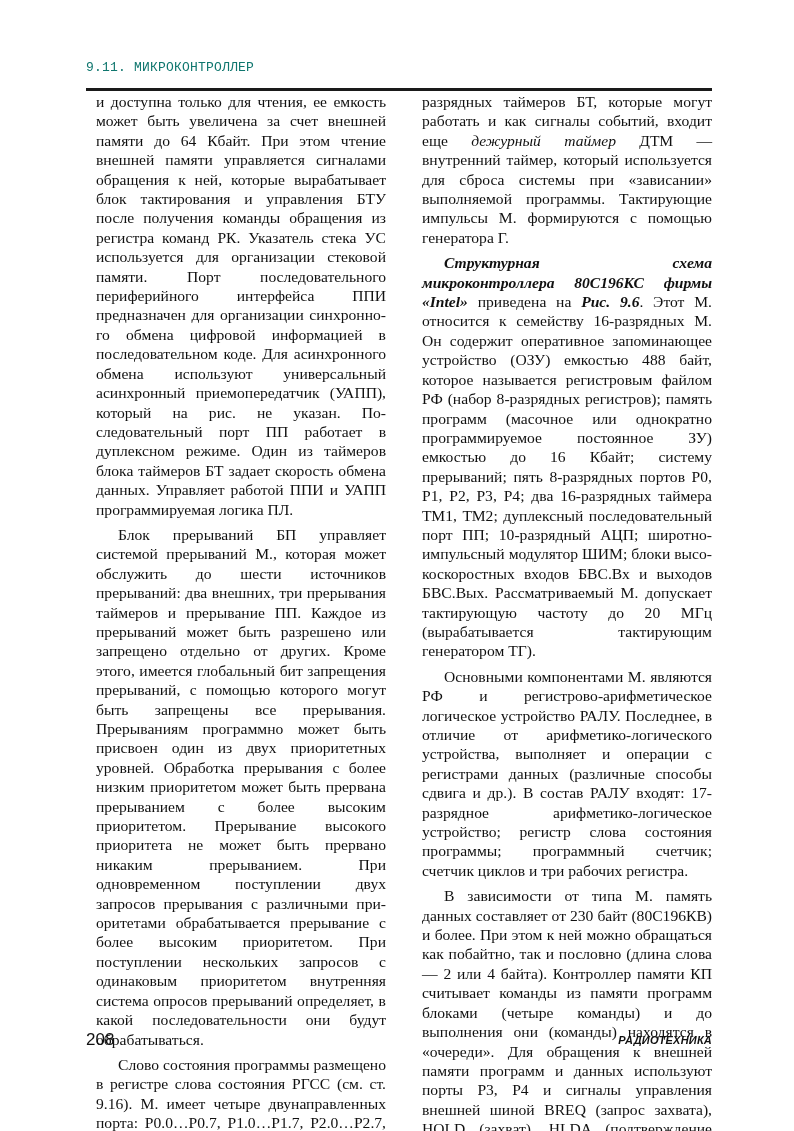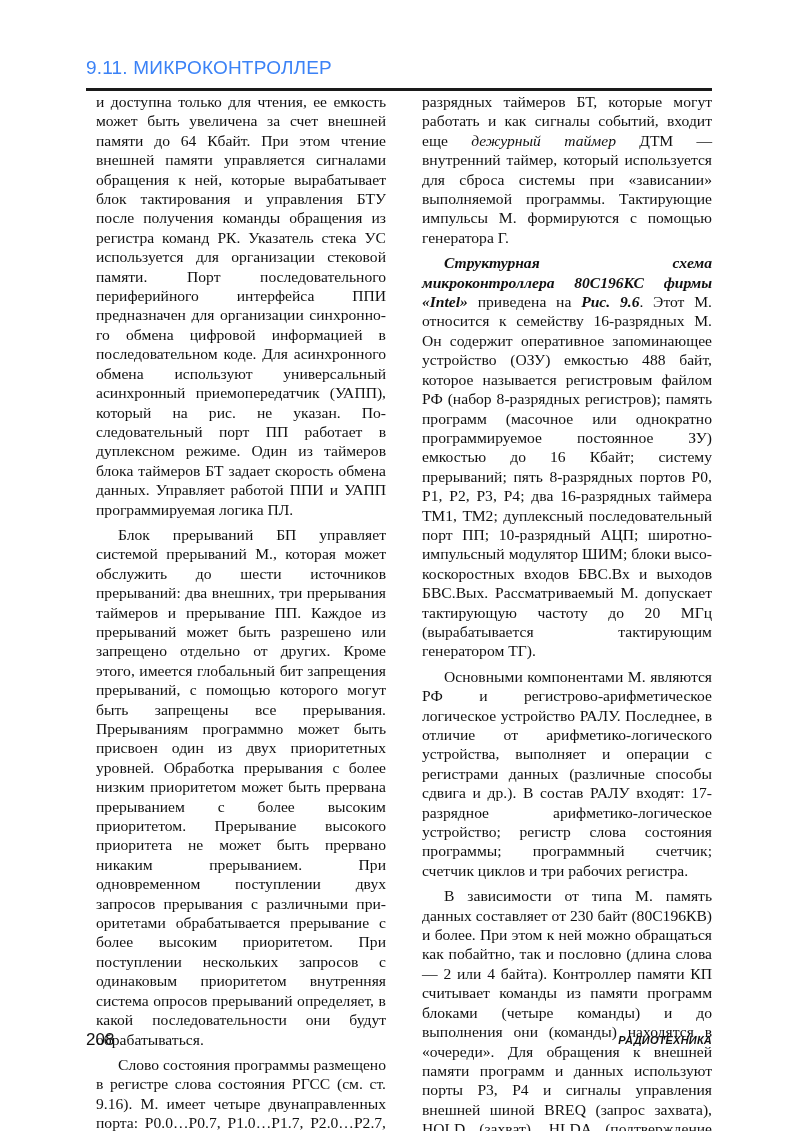--- a/index.html
+++ b/index.html
@@ -1,18 +1,18 @@
 <!DOCTYPE html>
 <html><head>
 <meta charset="utf-8">
 <style>
   html, body { margin: 0; padding: 0; background: #ffffff; }
   body { width: 794px; height: 1131px; position: relative; overflow: hidden; color: #111; }
   .header { position: absolute; left: 86px; top: 59px; width: 626px; }
-  .header-title { font-family: Liberation Sans, sans-serif; font-size: 19px; letter-spacing: 0.2px; color: #3b82f6; line-height: 18px; }
+  .header-title { font-family: Liberation Mono, monospace; font-size: 13px; letter-spacing: 0.2px; color: #0f766e; line-height: 18px; }
   .header-rule { position: absolute; left: 0; top: 29px; width: 626px; height: 3px; background: #1a1a1a; }
   .col { position: absolute; top: 92px; width: 298px; font-family: "Liberation Serif", serif; font-size: 15.6px; line-height: 19.4px; text-align: justify; hyphens: manual; }
   .col-left { left: 88px; }
   .col-right { left: 414px; }
   .col p { margin: 0 0 6px 8px; }
   .col p.cont { text-indent: 0; }
   .col p.ind { text-indent: 22px; }
   .col p.nomargin { margin-bottom: 0; }
   em { }
   b { font-weight: bold; font-style: italic; }

